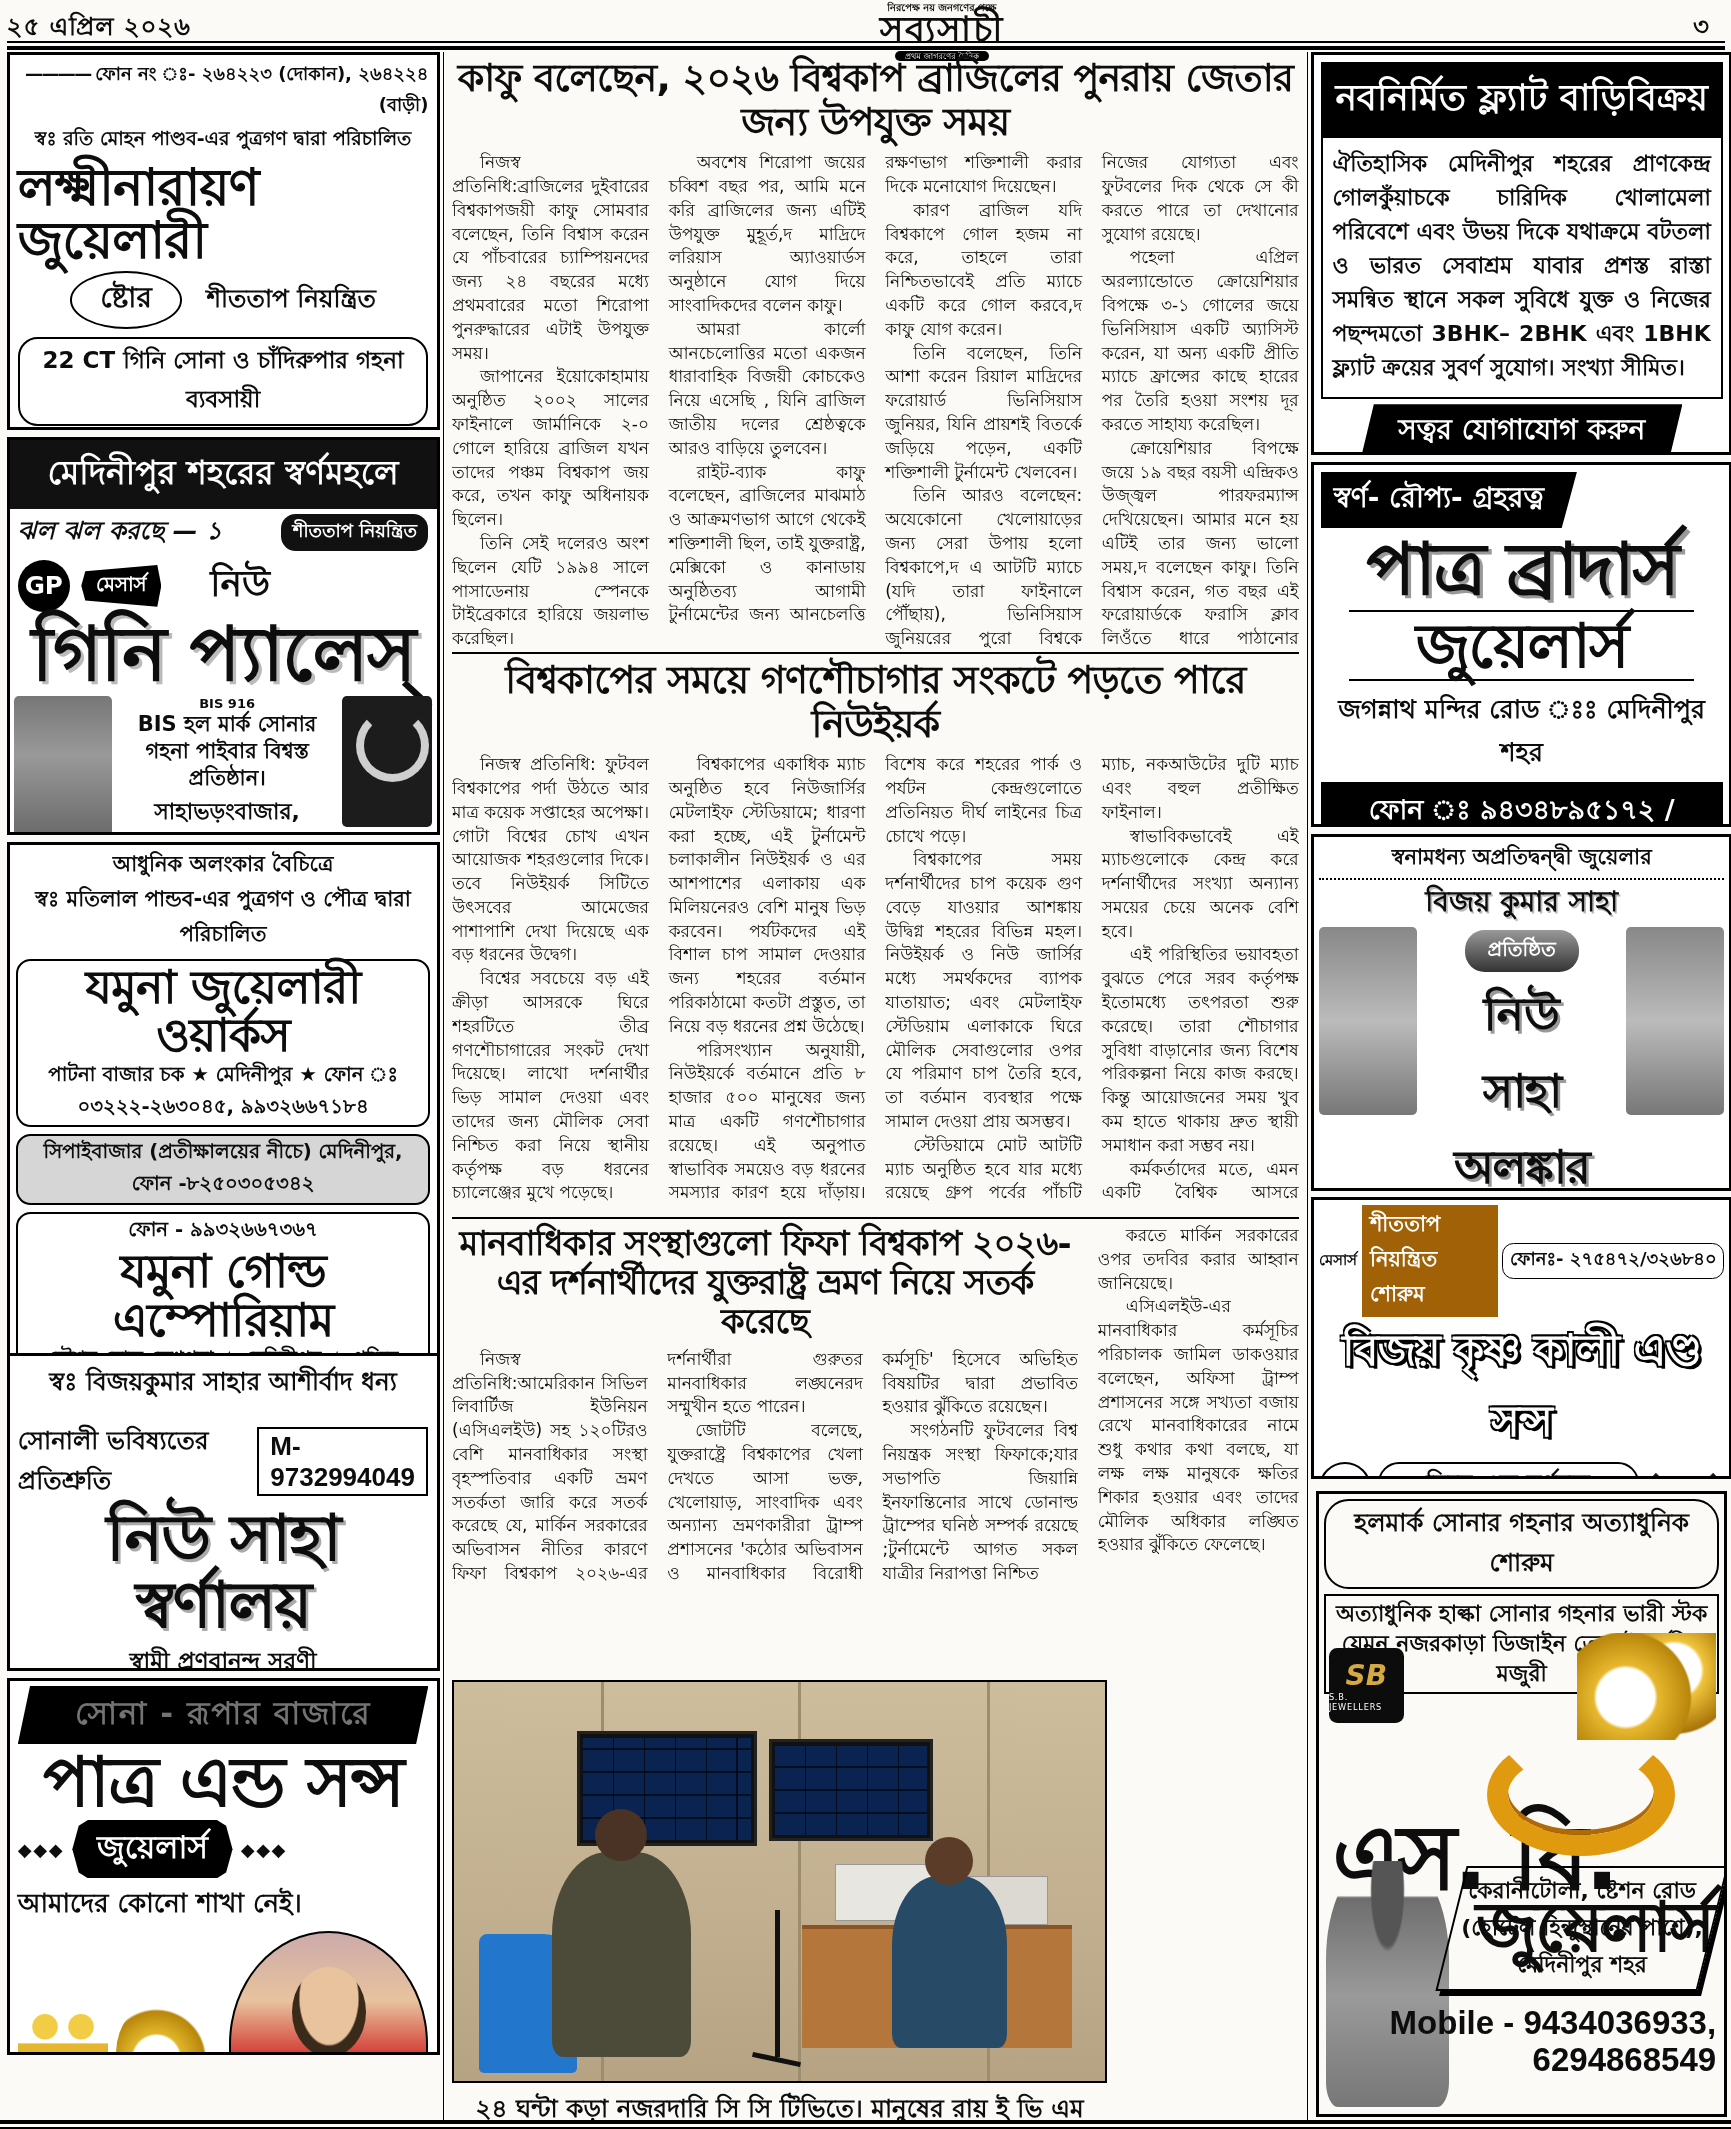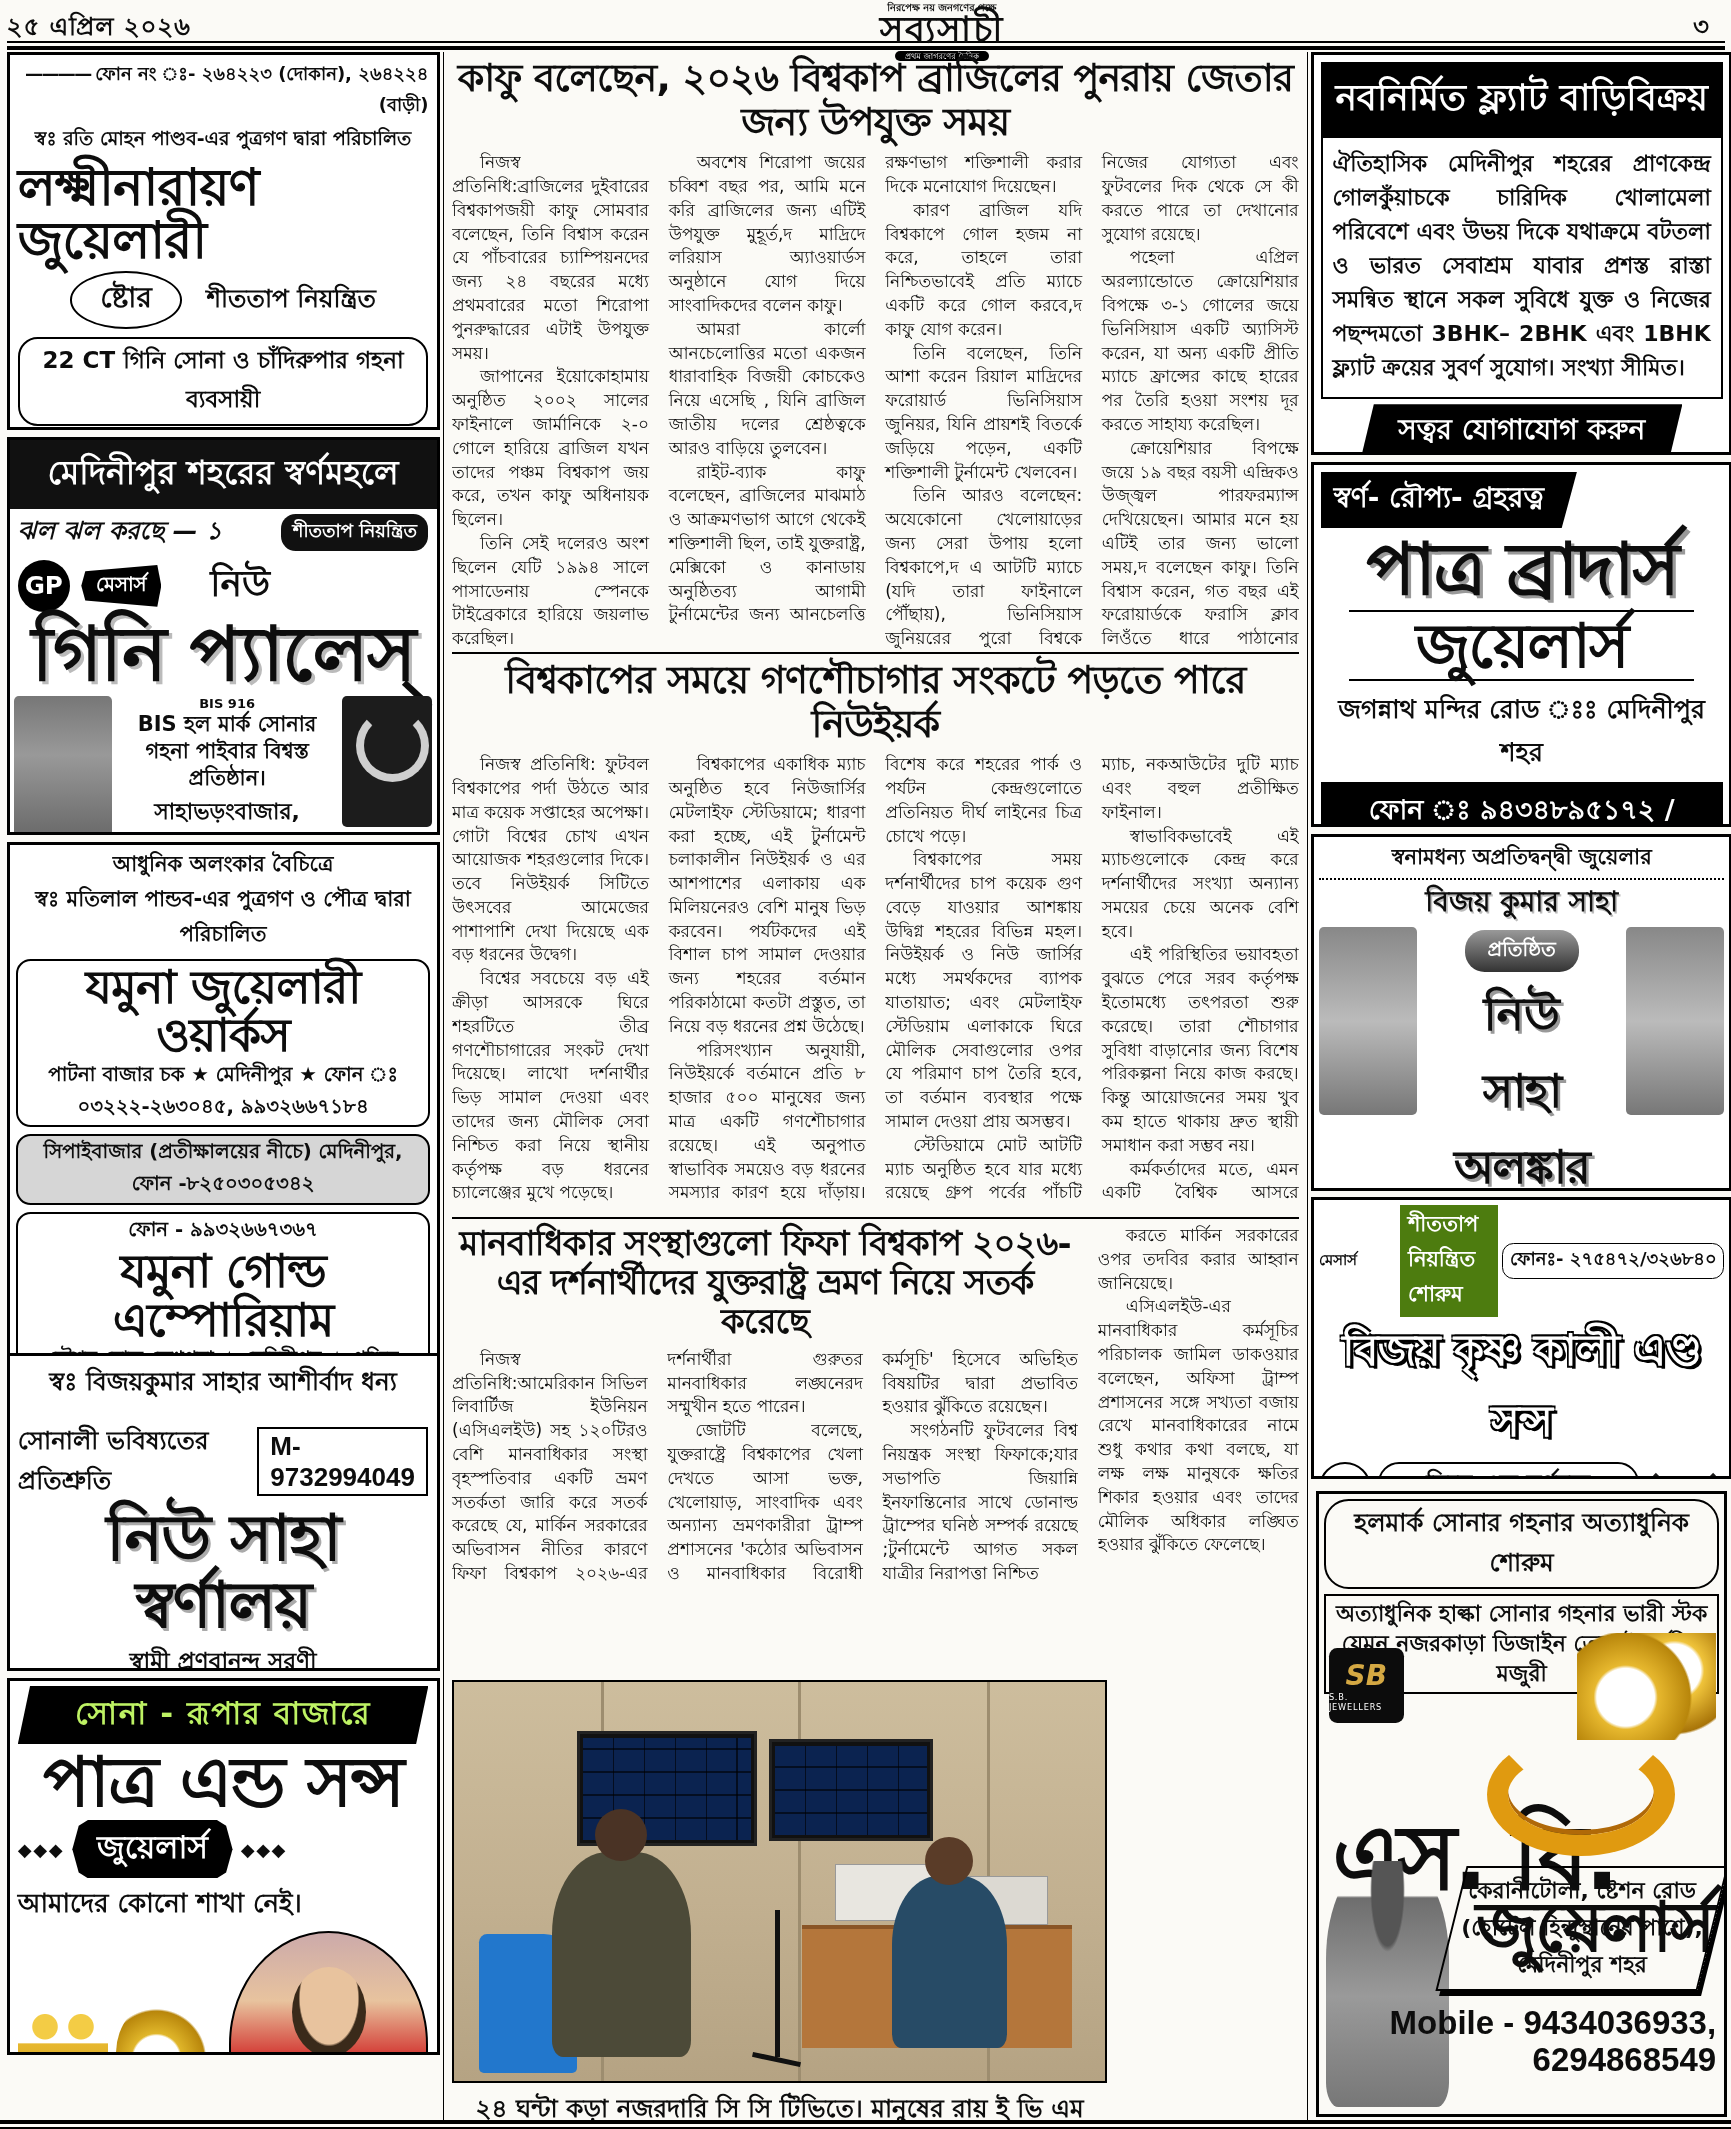--- a/index.html
+++ b/index.html
@@ -81,21 +81,21 @@
   .nss-mob { border:2.5px solid #000; font-size:26px; font-weight:900; padding:1.6px 11.5px;
              font-family:"Liberation Sans",sans-serif; }
   .nss-title { font-size:64px; font-weight:900; text-align:center; letter-spacing:-1.6px; line-height:1.05;
              text-shadow:2.5px 2.5px 0 #aaa; margin-top:3.3px; }
   .nss-mid { display:flex; align-items:center; gap:6.6px; margin-top:3.3px;}
   .nss-center { flex:1; text-align:center; }
   .nss-a1 { font-size:23px; font-weight:bold; }
   .nss-a2 { font-size:23px; font-weight:bold; }
   
   .ad-ps { height:377px; padding:4.9px 8.2px; }
-  .ps-top { background:#000; color:#bef264; font-size:31px; font-weight:900; text-align:center; padding:3.3px 0;
+  .ps-top { background:#000; color:#737373; font-size:31px; font-weight:900; text-align:center; padding:3.3px 0;
             clip-path:polygon(3% 0,100% 0,97% 100%,0 100%); letter-spacing:1.6px;}
   .ps-title { font-size:69px; font-weight:900; text-align:center; letter-spacing:-1.6px; line-height:1.0; margin-top:3.3px;}
   .ps-sub-row { display:flex; align-items:center; justify-content:flex-start; gap:8.2px; margin-top:3.3px;}
   .ps-diamonds { font-size:18px; letter-spacing:1.6px; }
   .ps-sub { background:#000; color:#fff; font-size:31px; font-weight:900; padding:3.3px 24.6px;
             clip-path:polygon(0 50%,4% 10%,10% 0,90% 0,96% 10%,100% 50%,96% 90%,90% 100%,10% 100%,4% 90%); }
   .ps-branch { font-size:26px; font-weight:bold; margin-top:4.9px; }
   .ps-body { display:flex; margin-top:3.3px; gap:6.6px;}
   .ps-jewels { width:205px; display:flex; gap:8.2px; align-items:center;}
   .ps-earrings { width:90px; height:107px; background:radial-gradient(circle at 30% 25%,#f3cc45 12%,transparent 13%),
@@ -168,21 +168,21 @@
   .sab-mid { display:flex; }
   .sab-img { width:98px; height:188px; background:linear-gradient(180deg,#888,#bbb 50%,#777); border-radius:4.9px; flex:0 0 auto;}
   .sab-center { flex:1; text-align:center; }
   .sab-est { display:inline-block; background:linear-gradient(180deg,#999,#333); color:#fff; font-size:19.7px;
            font-weight:bold; border-radius:19.7px; padding:4.9px 23px; margin-top:3.3px; }
   .sab-new { font-size:46px; font-weight:900; text-shadow:2.5px 2.5px 0 #999; margin-top:6.6px;}
   .sab-title { font-size:46px; font-weight:900; letter-spacing:-1.6px; text-shadow:2.5px 2.5px 0 #999; margin-top:1.6px; }
   .ad-bk { height:282px; padding:4.9px; }
   .bk-head { display:flex; align-items:center; gap:4.9px; }
   .bk-messrs { font-size:14.7px; font-weight:bold; }
-  .bk-bar { background:#4d7c0f; color:#fff; font-size:21px; font-weight:bold; padding:3.3px 8.2px; flex:1;margin-left:38px; }
+  .bk-bar { background:#a16207; color:#fff; font-size:21px; font-weight:bold; padding:3.3px 8.2px; flex:1; }
   .bk-phone { border:1.6px solid #000; border-radius:11.5px; font-size:18px; font-weight:bold; padding:1.6px 6.6px; white-space:nowrap;}
   .bk-title { font-size:43px; font-weight:900; text-align:center; letter-spacing:-0.8px; color:#fff;
            text-shadow:-1.6px -1.6px 0 #000,1.6px -1.6px 0 #000,-1.6px 1.6px 0 #000,1.6px 1.6px 0 #000,3.3px 3.3px 0 #000; margin-top:1.6px;}
   .bk-row { display:flex; gap:6.6px; align-items:flex-start; margin-top:1.6px;}
   .bk-logo { width:52px; height:52px; border:2.5px solid #000; border-radius:50%; display:flex; align-items:center;
            justify-content:center; font-size:21px; font-weight:900; flex:0 0 auto; }
   .bk-main { flex:1; }
   .bk-scheme { border:2.5px solid #000; border-radius:21px; font-size:24.6px; font-weight:900; text-align:center; padding:1.6px 4.9px;}
   .bk-neck { width:79px; height:70px; flex:0 0 auto; position:relative; }
   .bk-neck::before { content:""; position:absolute; inset:0; border:13px solid #1a1a1a; border-top-color:transparent; border-radius:50%; }

